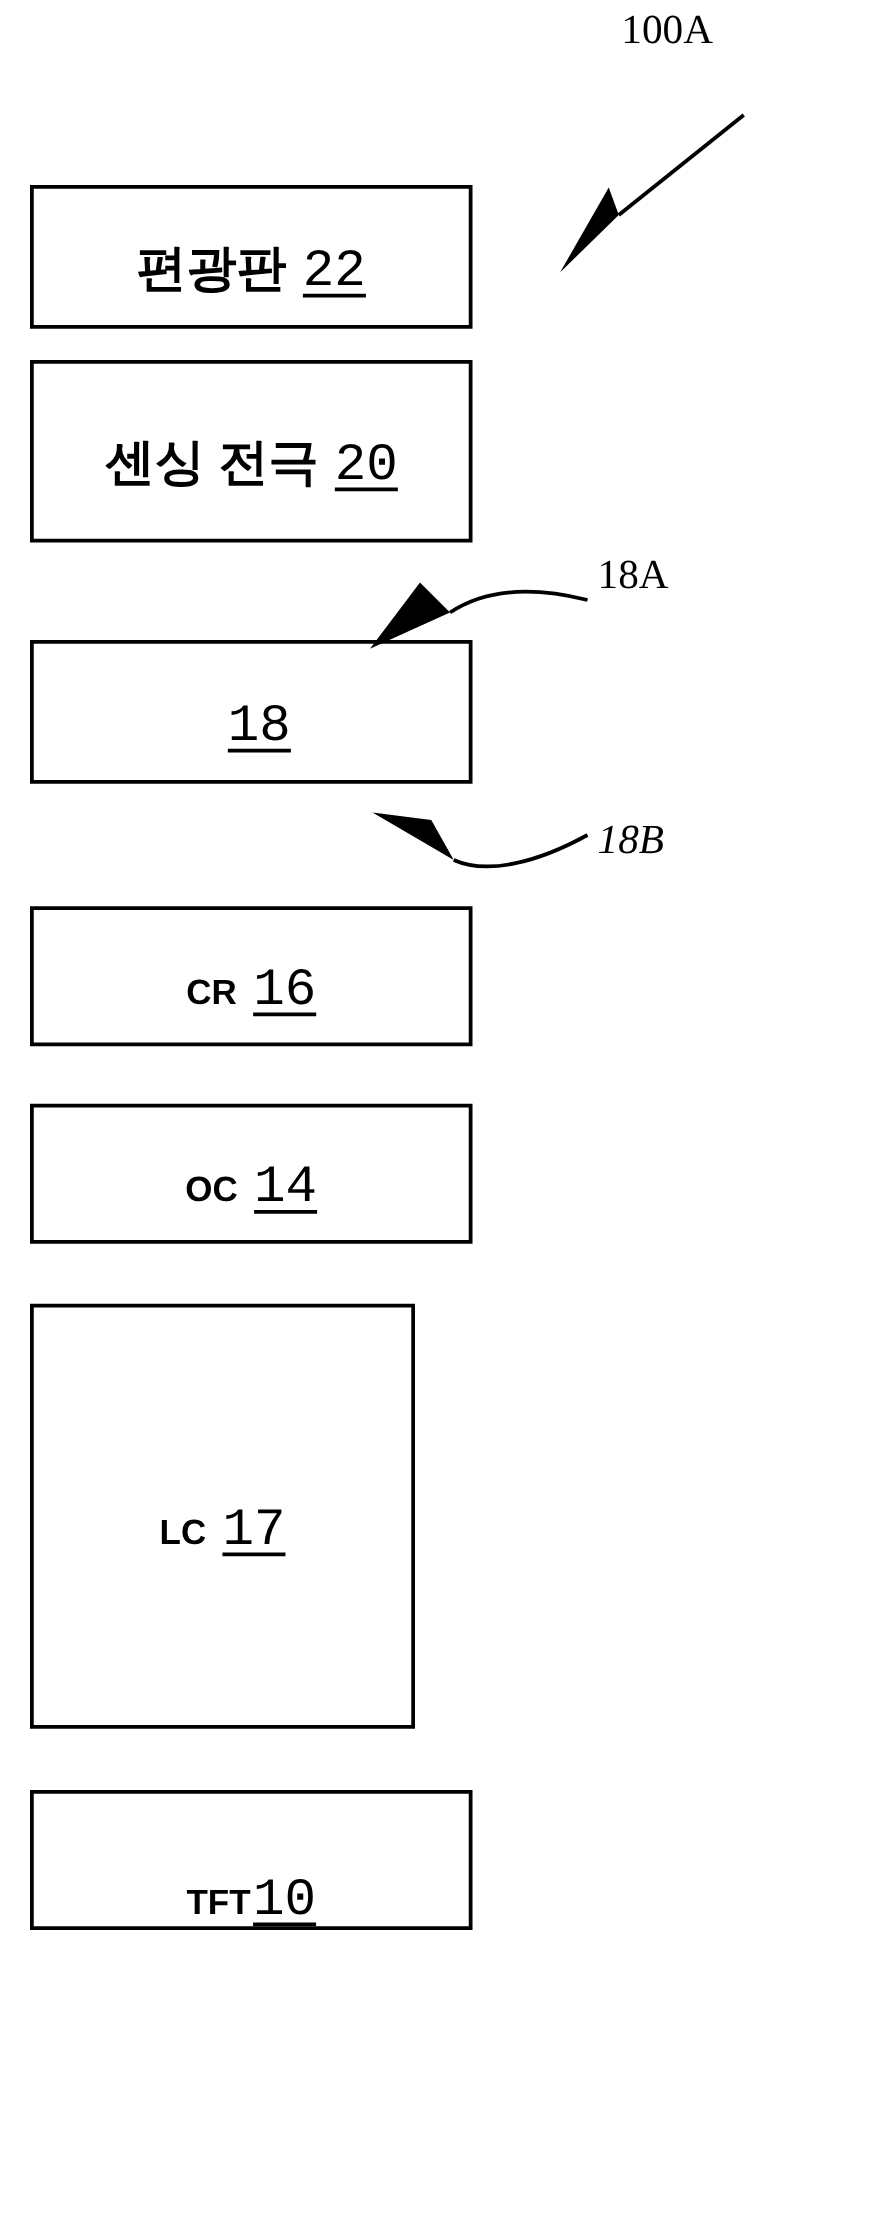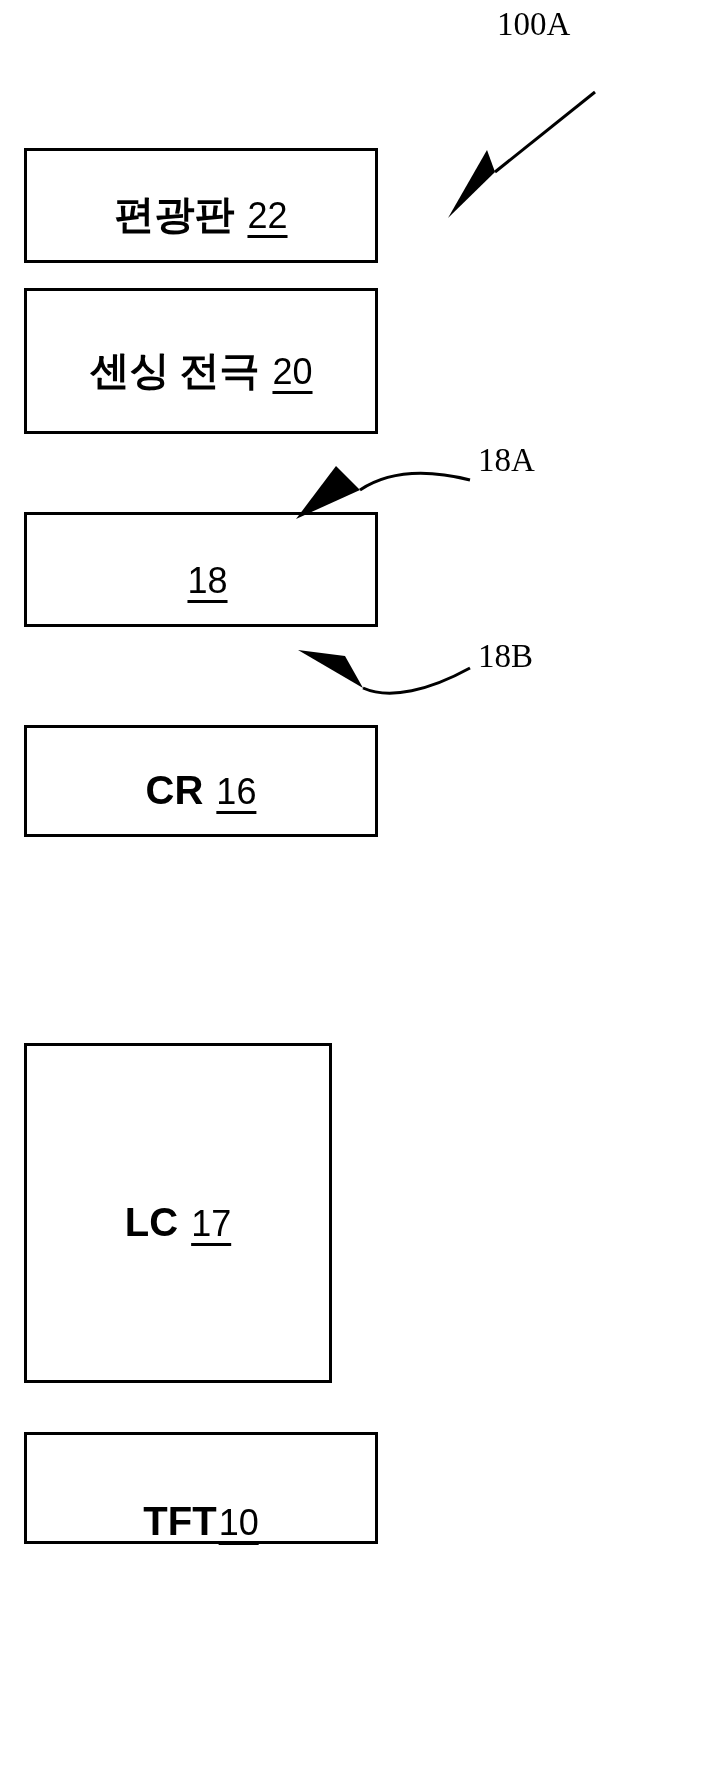--- a/index.html
+++ b/index.html
@@ -31,32 +31,32 @@
   .layer-label {
     display: inline-flex;
     align-items: baseline;
     white-space: nowrap;
     color: #000000;
     line-height: 1;
   }
   .lab-name {
     font-family: "Liberation Sans", sans-serif;
     font-weight: bold;
-    font-size: 40px;
+    font-size: 28px;
     letter-spacing: 0px;
   }
   .lab-name.kor {
-    font-family: Liberation Serif, serif;
+    font-family: Liberation Sans, sans-serif;
     font-weight: bold;
     font-size: 40px;
   }
   .lab-num {
-    font-family: Liberation Sans, sans-serif;
+    font-family: Liberation Mono, monospace;
     font-weight: normal;
-    font-size: 36px;
+    font-size: 42px;
     text-decoration: underline;
     text-underline-offset: 7px;
     text-decoration-thickness: 3px;
     margin-left: 13px;
     margin-top: 22px;
   }
   .lab-num.tight {
     margin-left: 2px;
   }
 
@@ -107,38 +107,44 @@
     </span>
   </div>
 
   <div class="layer-box" style="left:24px; top:725px; width:354px; height:112px;">
     <span class="layer-label">
       <span class="lab-name">CR</span>
       <span class="lab-num">16</span>
     </span>
   </div>
 
+  <div class="layer-box" style="left:24px; top:883px; width:354px; height:112px;">
+    <span class="layer-label">
+      <span class="lab-name">OC</span>
+      <span class="lab-num">14</span>
+    </span>
+  </div>
 
   <div class="layer-box" style="left:24px; top:1043px; width:308px; height:340px;">
     <span class="layer-label">
       <span class="lab-name">LC</span>
       <span class="lab-num">17</span>
     </span>
   </div>
 
   <div class="layer-box" style="left:24px; top:1432px; width:354px; height:112px;align-items:flex-end;">
     <span class="layer-label">
       <span class="lab-name">TFT</span>
       <span class="lab-num tight">10</span>
     </span>
   </div>
 
   <div class="ref-label" style="left:478px; top:444px;">18A</div>
 
-  <div class="ref-label" style="left:478px; top:640px;">18B</div>
+  <div class="ref-label" style="left:478px; top:656px;font-style:italic;">18B</div>
 
   <svg id="leaders" viewBox="0 0 707 1783">
 
     <g>
       <line x1="595" y1="92" x2="495" y2="172" stroke="#000000" stroke-width="3"></line>
       <polygon points="495,172 448,218 487,150" fill="#000000"></polygon>
     </g>
 
     <g>
       <path d="M 470,480 C 430,470 390,470 360,490" fill="none" stroke="#000000" stroke-width="3"></path>

